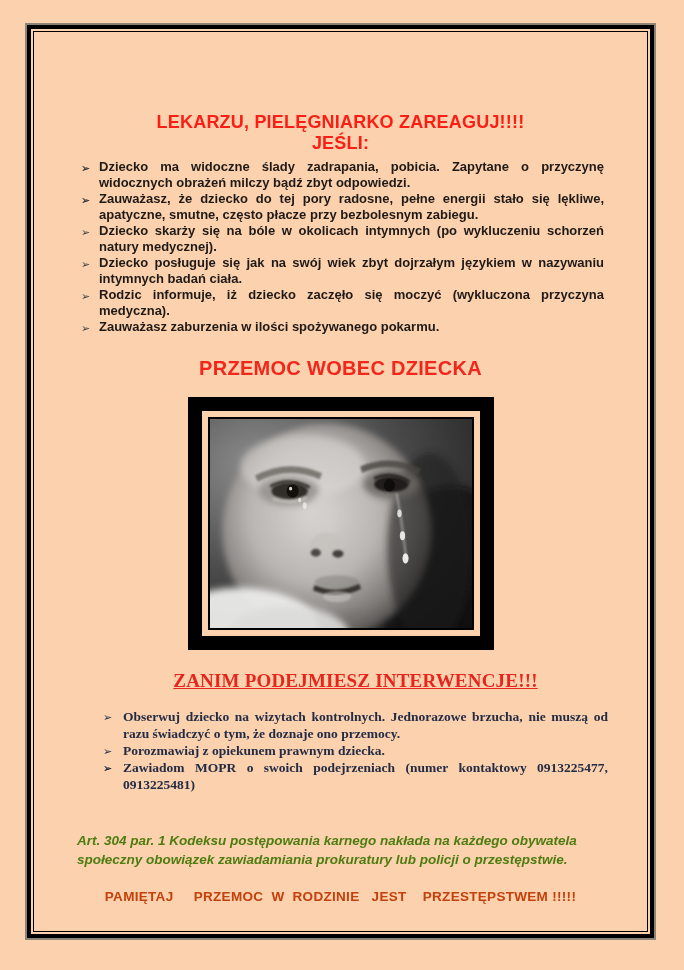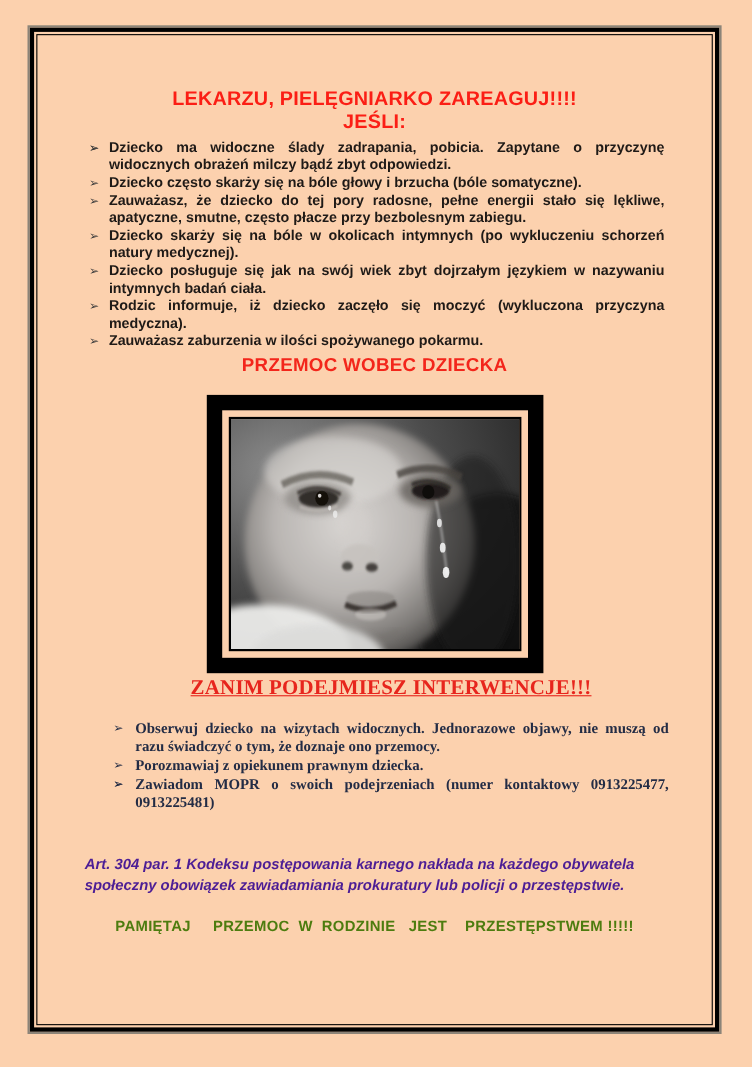--- a/index.html
+++ b/index.html
@@ -17,84 +17,84 @@
     border:4px solid #000;
     outline:2px solid #8C8478;
   }
   .frame::after{
     content:"";position:absolute;inset:2px;border:1px solid #000;pointer-events:none;
   }
   .content{position:absolute;inset:0;padding-top:50px;}
 
   .title{
     text-align:center;font-weight:bold;font-size:18px;line-height:21px;
-    color:#FB1E15;letter-spacing:.2px;
+    color:#FB1E15;letter-spacing:.2px;margin-top:33px;
   }
 
   ul.symptoms{
     list-style:none;margin:5px 46px 0 50px;padding:0;
     font-size:13px;line-height:16px;font-weight:bold;color:#1F1A17;
   }
   ul.symptoms li{position:relative;padding-left:18px;text-align:justify;}
   ul.symptoms .blt{
     position:absolute;left:0;top:1px;font-size:11px;font-weight:normal;color:#3B3B3B;
   }
 
   .photo-heading{
-    margin-top:4px;text-align:center;font-weight:bold;font-size:17px;
+    margin-top:22px;text-align:center;font-weight:bold;font-size:20px;
     color:#F3261B;letter-spacing:.3px;
   }
   .photo-frame{
     width:306px;margin:17px auto 0;box-sizing:border-box;
     border:14px solid #000;padding:6px;background:#FCD1AE;
   }
   .photo-inner{border:2px solid #000;font-size:0;line-height:0;}
   .photo-inner svg{display:block;}
 
   .intervention-heading{
-    margin-top:3px;text-align:center;
+    margin-top:20px;text-align:center;
     font-family:"Liberation Serif",serif;font-weight:bold;font-size:19px;
     color:#E7251D;text-decoration:underline;letter-spacing:.2px;padding-left:30px;
   }
   ul.intervention{
     list-style:none;margin:16px 42px 0 72px;padding:0;
     font-family:"Liberation Serif",serif;font-size:13.5px;line-height:17px;
     font-weight:bold;color:#232C45;
   }
   ul.intervention li{position:relative;padding-left:20px;text-align:justify;}
   ul.intervention .blt{
     position:absolute;left:0;top:1px;font-size:11px;font-weight:normal;color:#232C45;
   }
 
   .legal{
     margin:38px 42px 0 46px;
     font-size:13.5px;line-height:19px;font-weight:bold;font-style:italic;
-    color:#4c1d95;
+    color:#4d7c0f;
   }
   .footer-warning{
     margin-top:20px;text-align:center;white-space:pre;
-    font-size:13.5px;font-weight:bold;color:#4d7c0f;letter-spacing:.3px;
+    font-size:13.5px;font-weight:bold;color:#c2410c;letter-spacing:.3px;
   }
 </style>
 </head>
 <body>
 
 <div class="page">
   <div class="frame">
     <div class="content">
 
       <div class="title">
         <div>LEKARZU, PIELĘGNIARKO ZAREAGUJ!!!!</div>
         <div>JEŚLI:</div>
       </div>
 
       <ul class="symptoms">
         <li><span class="blt">➢</span></li>
         <li><span class="blt">➢</span><span>Dziecko ma widoczne ślady zadrapania, pobicia. Zapytane o przyczynę widocznych obrażeń milczy bądź zbyt odpowiedzi.</span></li>
-        <li><span class="blt">➢</span><span>Dziecko często skarży się na bóle głowy i brzucha (bóle somatyczne).</span></li>
+        <li><span class="blt">➢</span></li>
         <li><span class="blt">➢</span><span>Zauważasz, że dziecko do tej pory radosne, pełne energii stało się lękliwe, apatyczne, smutne, często płacze przy bezbolesnym zabiegu.</span></li>
         <li><span class="blt">➢</span><span>Dziecko skarży się na bóle w okolicach intymnych (po wykluczeniu schorzeń natury medycznej).</span></li>
         <li><span class="blt">➢</span><span>Dziecko posługuje się jak na swój wiek zbyt dojrzałym językiem w nazywaniu intymnych badań ciała.</span></li>
         <li><span class="blt">➢</span><span>Rodzic informuje, iż dziecko zaczęło się moczyć (wykluczona przyczyna medyczna).</span></li>
         <li><span class="blt">➢</span><span>Zauważasz zaburzenia w ilości spożywanego pokarmu.</span></li>
       </ul>
 
       <div class="photo-heading">PRZEMOC WOBEC DZIECKA</div>
 
       <div class="photo-frame">
@@ -152,21 +152,21 @@
             <ellipse cx="89" cy="72" rx="1.4" ry="2" fill="#f5f5f5" opacity="0.7"></ellipse>
             <ellipse cx="30" cy="186" rx="78" ry="36" fill="#ececea" opacity="0.95" filter="url(#b3)"></ellipse>
             <ellipse cx="78" cy="196" rx="62" ry="30" fill="#dcdcda" opacity="0.9" filter="url(#b3)"></ellipse>
           </svg>
         </div>
       </div>
 
       <div class="intervention-heading">ZANIM PODEJMIESZ INTERWENCJE!!!</div>
 
       <ul class="intervention">
-        <li><span class="blt">➢</span><span>Obserwuj dziecko na wizytach widocznych. Jednorazowe objawy, nie muszą od razu  świadczyć o tym, że doznaje ono przemocy.</span></li>
+        <li><span class="blt">➢</span><span>Obserwuj dziecko na wizytach kontrolnych. Jednorazowe brzucha, nie muszą od razu  świadczyć o tym, że doznaje ono przemocy.</span></li>
         <li><span class="blt">➢</span><span>Porozmawiaj z opiekunem prawnym dziecka.</span></li>
         <li><span class="blt">➢</span></li>
         <li><span class="blt">➢</span><span>Zawiadom MOPR o swoich podejrzeniach (numer kontaktowy 0913225477, 0913225481)</span></li>
       </ul>
 
       <p class="legal">Art. 304 par. 1 Kodeksu postępowania karnego nakłada na każdego obywatela społeczny obowiązek zawiadamiania prokuratury lub policji o przestępstwie.</p>
 
       <p class="footer-warning">PAMIĘTAJ     PRZEMOC  W  RODZINIE   JEST    PRZESTĘPSTWEM !!!!!</p>
 
     </div>

